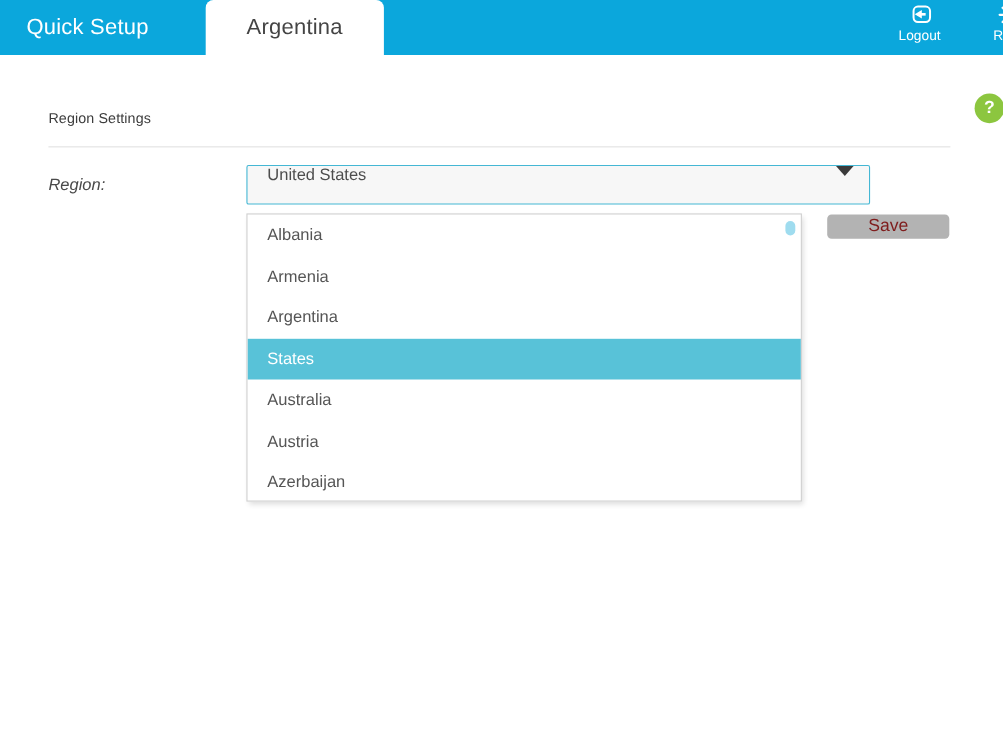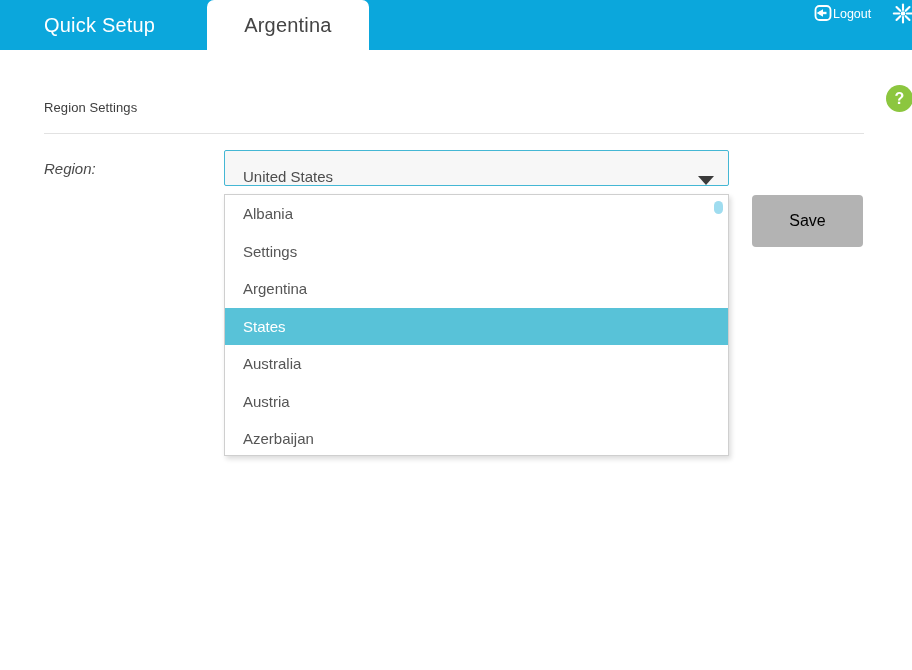--- a/index.html
+++ b/index.html
@@ -39,21 +39,21 @@
     display: flex;
     align-items: center;
     justify-content: center;
     padding: 0 26px;
     font-size: 20px;
     letter-spacing: .2px;
     color: #ffffff;
     cursor: pointer;
     user-select: none;
   }
-  .tab.first { padding-left: 44px; padding-right: 32px; margin-top: 28px; }
+  .tab.first { padding-left: 24px; padding-right: 32px; margin-top: 28px; }
   .tab.active {
     background: #ffffff;
     color: #444444;
     border-radius: 7px 7px 0 0;
     height: 50px;
     padding: 0 37px;
     margin-left: 20px;
   }
 
   
@@ -61,20 +61,21 @@
     position: absolute;
     top: 0; left: 810px;
     height: 50px;
     display: flex;
     align-items: flex-start;
     gap: 30px;
   }
   .head-action {
     width: 52px;
     display: flex;
+    flex-direction: column;
     align-items: center;
     padding-top: 2px;
     cursor: pointer;
     user-select: none;
   }
   .head-action .glyph {
     width: 24px; height: 22px;
     display: flex; align-items: center; justify-content: center;
   }
   .head-action .cap {
@@ -104,26 +105,26 @@
     left: 44px; top: 160px;
     font-size: 15px;
     color: #4a4a4a;
     font-style: italic;
   }
 
   
   .select-box {
     position: absolute;
     left: 224px; top: 150px;
-    width: 505px; height: 36px;
+    width: 567px; height: 36px;
     background: #f7f7f7;
     border: 1px solid #44b7d4;
     border-radius: 2px;
     display: flex;
-    align-items: flex-end;
+    align-items: flex-start;
     cursor: pointer;
   }
   .select-value {
     padding-left: 18px;
     font-size: 15px;
     color: #4d4d4d;
     flex: 1;
     white-space: nowrap;
     overflow: hidden;
   }
@@ -181,25 +182,25 @@
     right: 2px; top: 6px;
     width: 9px; height: 13px;
     background: #9fdcef;
     border-radius: 5px;
   }
 
   
   .save-btn {
     position: absolute;
     left: 752px; top: 195px;
-    width: 111px; height: 52px;
+    width: 111px; height: 22px;
     background: #b3b3b3;
     border: none;
     border-radius: 4px;
-    color: #000000;
+    color: #7f1d1d;
     font-size: 16px;
     font-family: "Liberation Sans", sans-serif;
     cursor: default;
   }
 
   
   .help-btn {
     position: absolute;
     left: 886px; top: 85px;
     width: 27px; height: 27px;
@@ -277,21 +278,21 @@
   <div class="select-box">
     <div class="select-value">United States</div>
     <div class="select-caret">
       <div class="caret-tri"></div>
     </div>
   </div>
 
   <div class="dropdown">
     <ul class="dd-list" id="dd-list">
         <li class="dd-item">Albania</li>
-        <li class="dd-item">Settings</li>
+        <li class="dd-item">Armenia</li>
         <li class="dd-item">Argentina</li>
         <li class="dd-item sel">States</li>
         <li class="dd-item">Australia</li>
         <li class="dd-item">Austria</li>
         <li class="dd-item">Azerbaijan</li>
       </ul>
     <div class="dd-scroll-track">
       <div class="dd-scroll-thumb"></div>
     </div>
   </div>

